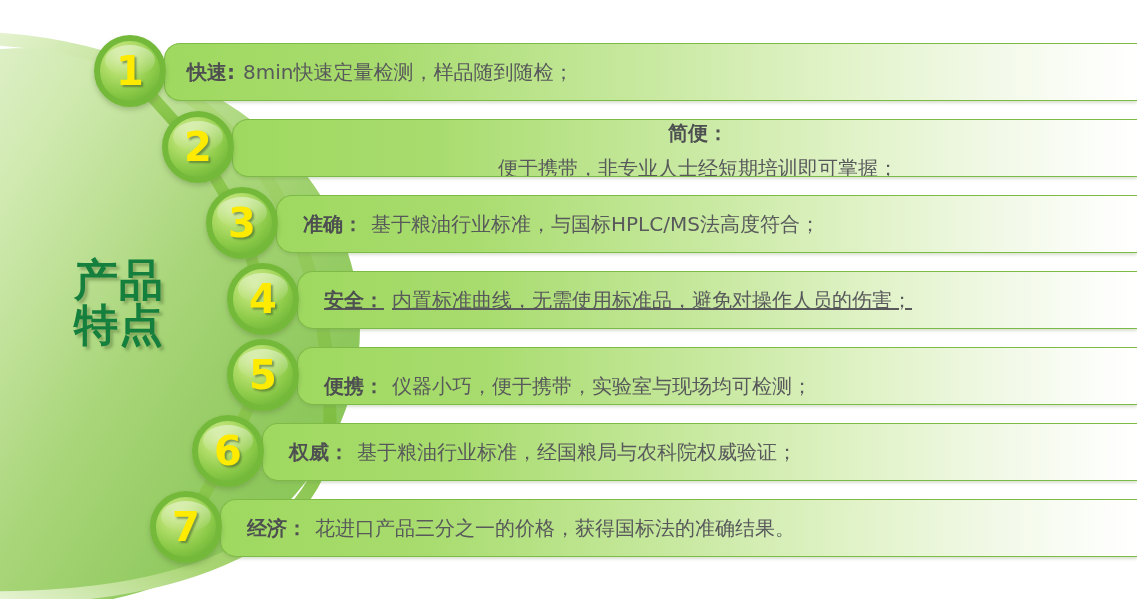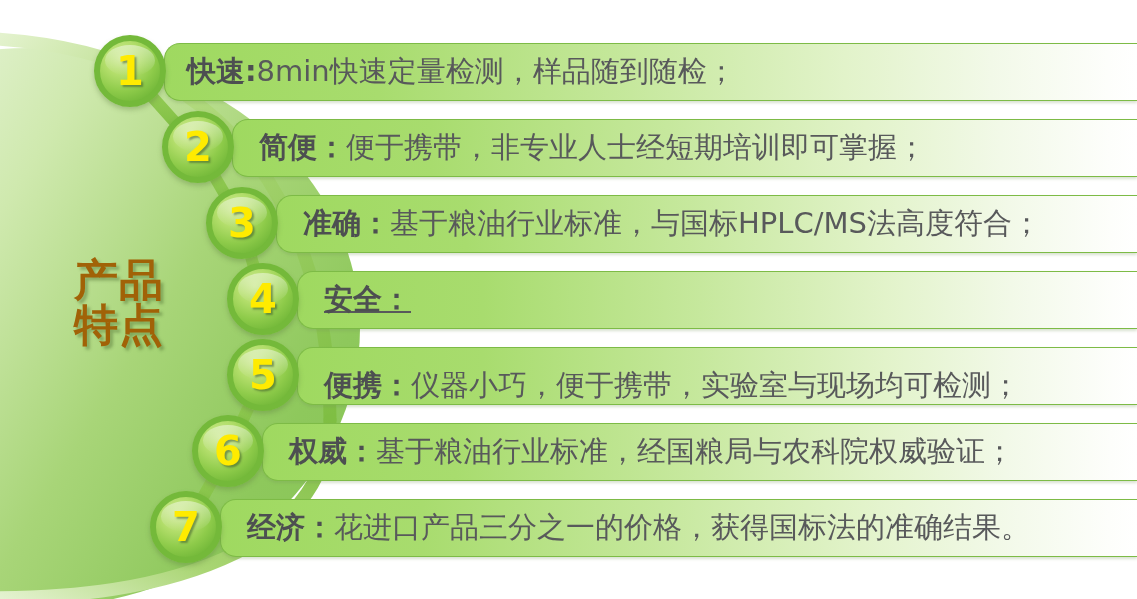--- a/index.html
+++ b/index.html
@@ -16,21 +16,21 @@
     background:linear-gradient(122deg,#ffffff 2%,#eef7e4 16%,#cfe9ae 40%,#a8d578 62%,#8ec85c 82%,#86c456 100%);
     filter:blur(0.4px);
   }
 
   
   .arc-svg{position:absolute;left:0;top:0;width:1137px;height:599px;}
 
   
   .title{
     position:absolute;left:44px;top:258px;width:150px;
-    color:#a16207;font-weight:bold;font-size:44px;line-height:1.02;
+    color:#15803d;font-weight:bold;font-size:44px;line-height:1.02;
     letter-spacing:1px;text-align:center;
     text-shadow:3px 3px 3px rgba(80,110,50,.45);
     font-family:"DejaVu Sans","Liberation Sans",sans-serif;
   }
   .title div{white-space:nowrap;}
 
   
   .row{position:absolute;height:58px;}
 
   .bar{
@@ -40,22 +40,23 @@
     border-right:none;
     box-sizing:border-box;
     box-shadow:0 2px 3px rgba(120,150,90,.28);
     background:linear-gradient(to right,#9fd960 0%,#a8dc6e 22%,#c6e89d 48%,#e2f3ca 70%,#f2f9e8 85%,#fdfefb 97%,#ffffff 100%);
     overflow:hidden;
   }
   .bar-text{
     position:absolute;left:0;top:0;right:0;bottom:0;
     display:flex;align-items:center;
     padding-left:0;
-    color:#58595b;font-size:29px;white-space:nowrap;
+    color:#58595b;font-size:20px;white-space:nowrap;
     font-family:"DejaVu Sans","Liberation Sans",sans-serif;
+    gap:8px;
   }
   .bar-text b{font-weight:bold;color:#4d4f51;}
   .bar-text span.rest{font-weight:normal;}
 
   
   .bubble{
     position:absolute;width:72px;height:72px;border-radius:50%;
     background:
       radial-gradient(circle at 36% 28%, #cbe88f 0%, #b3de6b 30%, #8ecb4a 58%, #74b93a 80%, #5fa82f 100%);
     box-shadow:
@@ -127,21 +128,21 @@
           <span class="rest"> 8min快速定量检测，样品随到随检；</span>
       </div>
     </div>
     <div class="bubble" style="left:-70px;top:-8px;">
       <span class="bubble-num">1</span>
     </div>
   </div>
 
   <div class="row" style="left:232px;top:119px;width:905px;">
     <div class="bar" style="width:905px;">
-      <div class="bar-text" style="padding-left:26px;">
+      <div class="bar-text" style="padding-left:26px;flex-direction:column;">
         <b>简便：</b>
           <span class="rest">便于携带，非专业人士经短期培训即可掌握；</span>
       </div>
     </div>
     <div class="bubble" style="left:-70px;top:-8px;">
       <span class="bubble-num">2</span>
     </div>
   </div>
 
   <div class="row" style="left:276px;top:195px;width:861px;">
@@ -153,20 +154,21 @@
     </div>
     <div class="bubble" style="left:-70px;top:-8px;">
       <span class="bubble-num">3</span>
     </div>
   </div>
 
   <div class="row" style="left:297px;top:271px;width:840px;">
     <div class="bar" style="width:840px;">
       <div class="bar-text" style="padding-left:26px;text-decoration:underline;">
         <b>安全：</b>
+          <span class="rest">内置标准曲线，无需使用标准品，避免对操作人员的伤害；</span>
       </div>
     </div>
     <div class="bubble" style="left:-70px;top:-8px;">
       <span class="bubble-num">4</span>
     </div>
   </div>
 
   <div class="row" style="left:297px;top:347px;width:840px;">
     <div class="bar" style="width:840px;">
       <div class="bar-text" style="padding-left:26px;margin-top:20px;">

